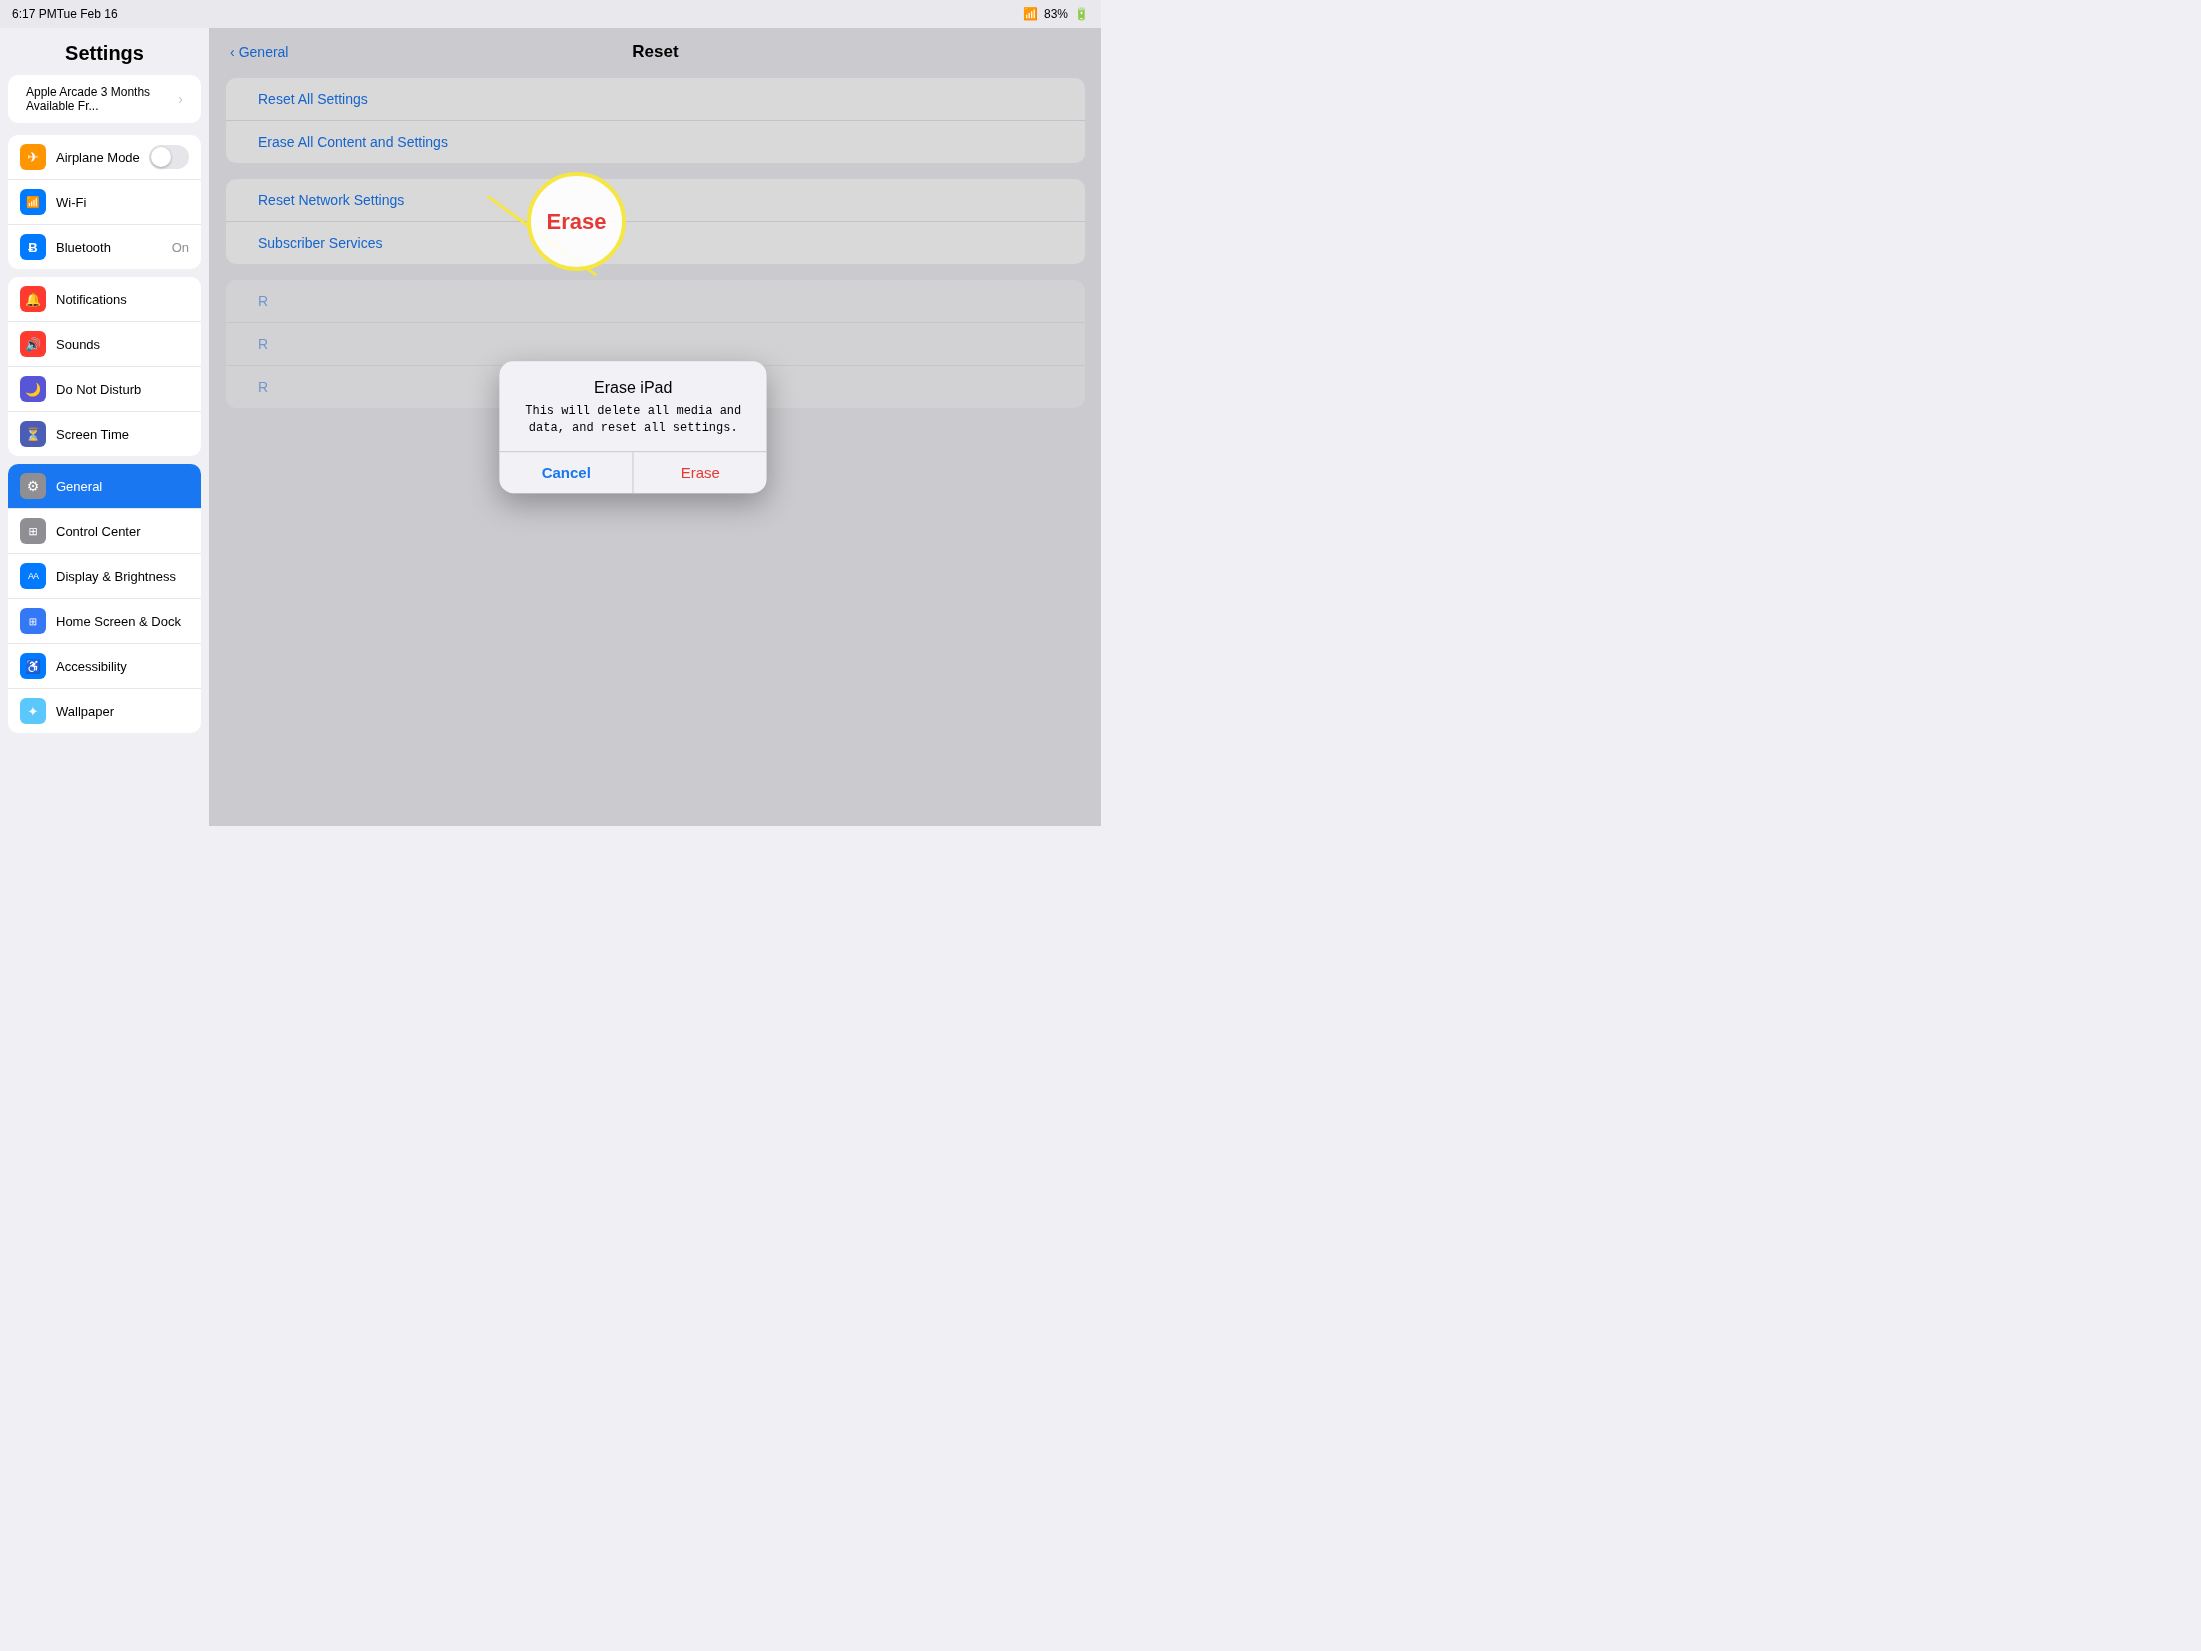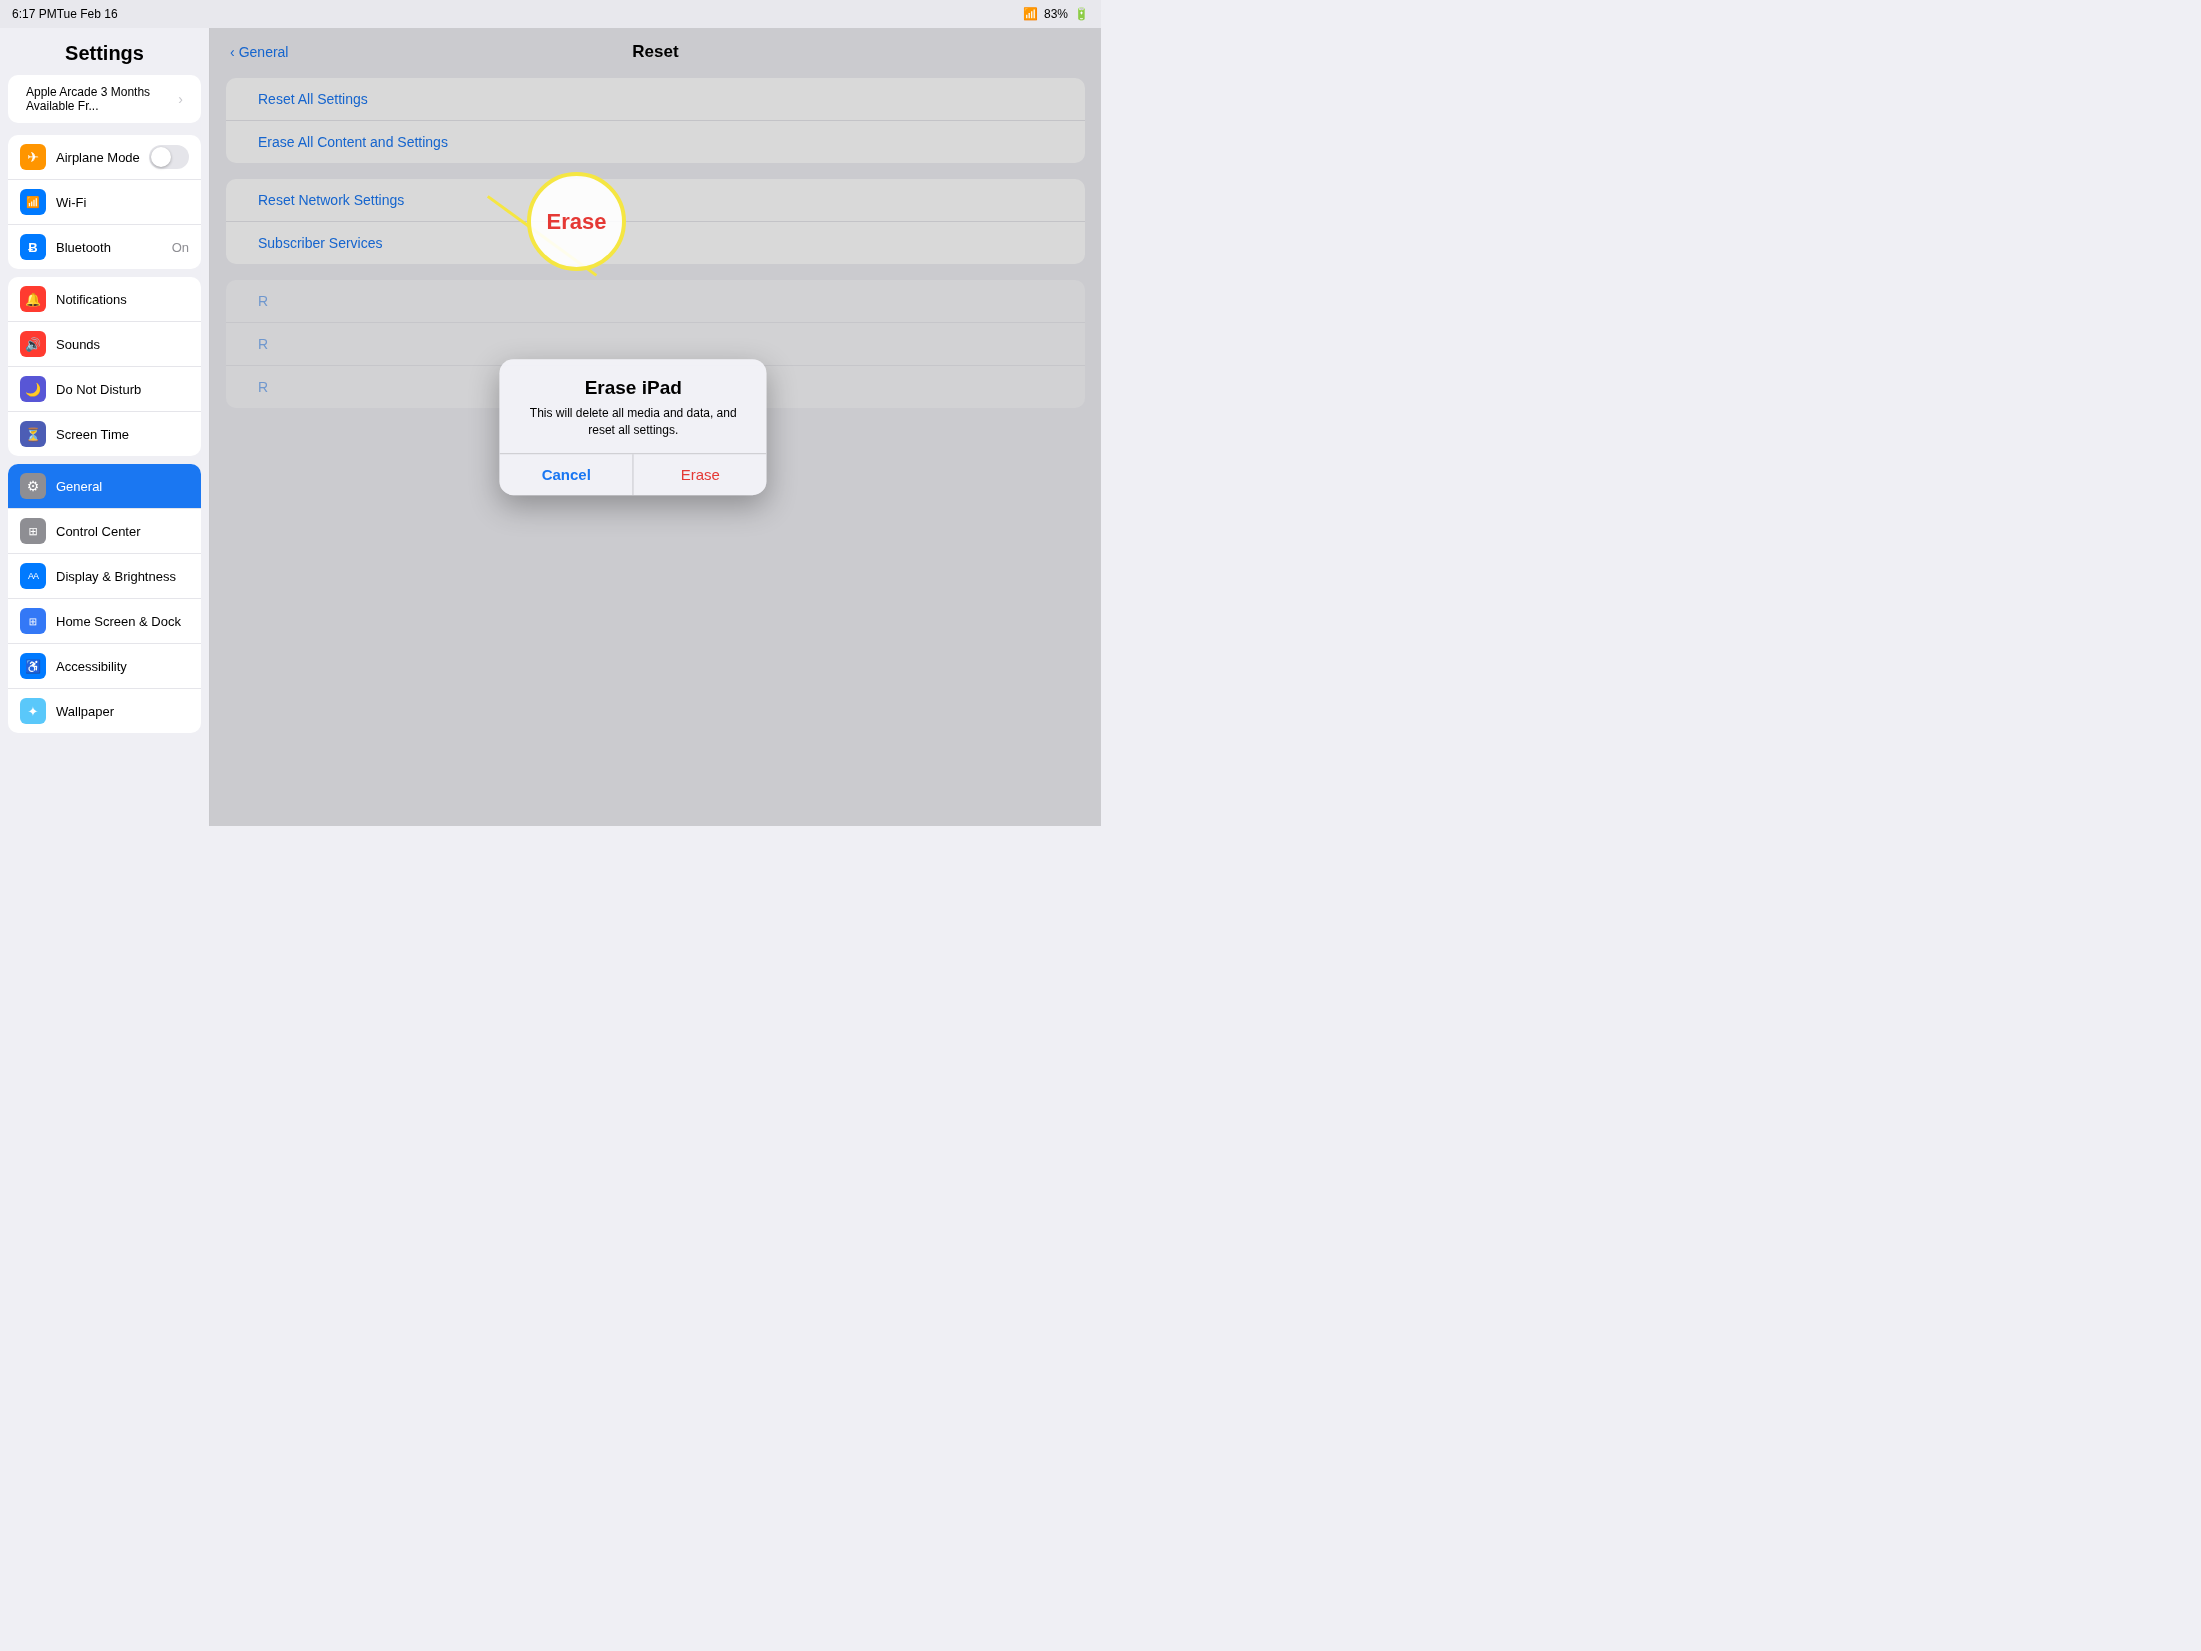--- a/index.html
+++ b/index.html
@@ -207,30 +207,31 @@
       overflow: hidden;
       box-shadow: 0 10px 30px rgba(0,0,0,0.3);
     }
 
     .alert-content {
       padding: 18px 16px 14px;
       text-align: center;
     }
 
     .alert-title {
-      font-size: 19px;
-      font-weight: 700;
+      font-size: 16px;
+      font-weight: 400;
       color: #000;
       margin-bottom: 6px;
     }
 
     .alert-message {
       font-size: 12px;
       color: #000;
       line-height: 1.4;
+      font-family: Liberation Mono, monospace;
     }
 
     .alert-buttons {
       display: flex;
       border-top: 1px solid #c8c8cc;
     }
 
     .alert-btn {
       flex: 1;
       padding: 12px;

